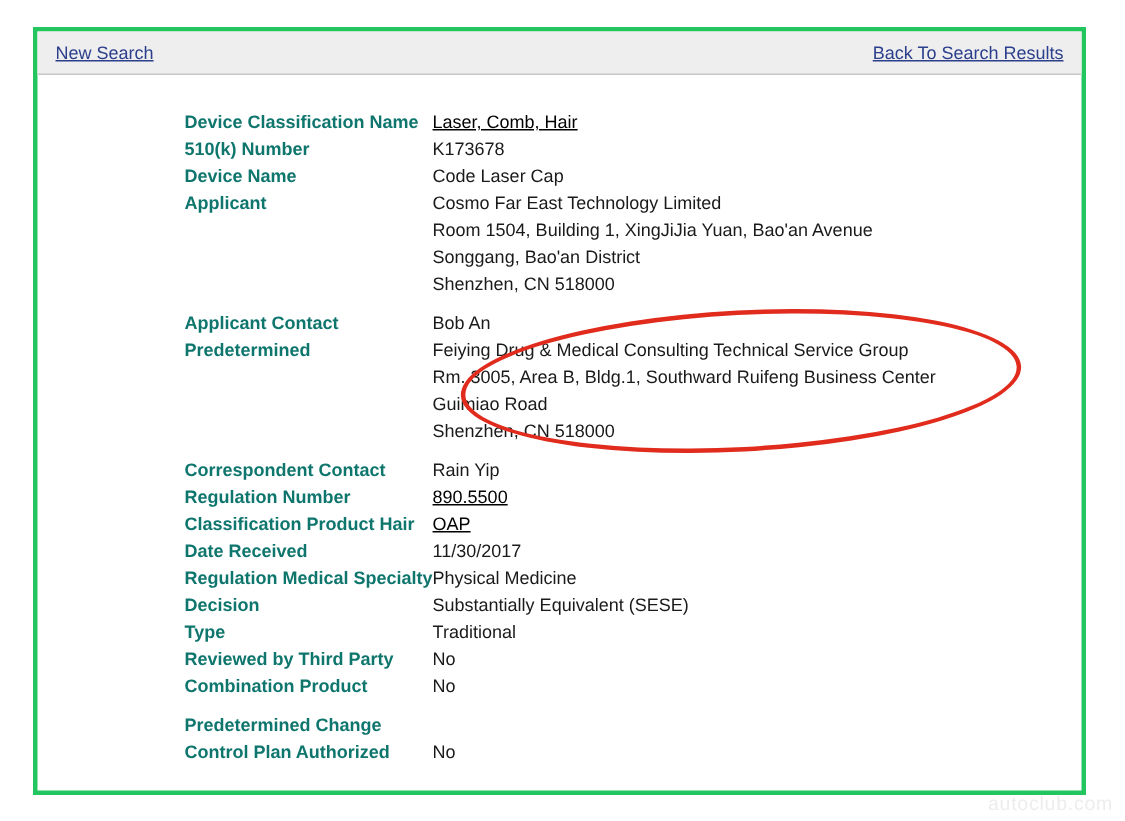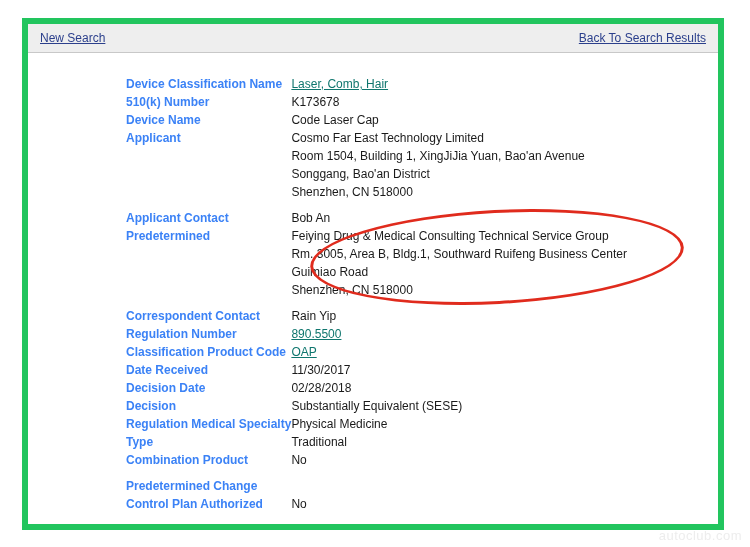--- a/index.html
+++ b/index.html
@@ -15,21 +15,21 @@
     color: #000000;
     position: relative;
     overflow: hidden;
   }
   .page {
     position: absolute;
     left: 22px;
     top: 18px;
     width: 702px;
     height: 512px;
-    border: 6px solid #22c55e;
+    border: 3px solid #22c55e;
     background: #ffffff;
     box-sizing: border-box;
   }
   .topbar {
     height: 29px;
     background: #eeeeee;
     border-bottom: 1px solid #c8c8c8;
     display: flex;
     align-items: center;
     justify-content: space-between;
@@ -49,31 +49,31 @@
     border-collapse: collapse;
     margin-left: 98px;
   }
   table.info td {
     vertical-align: top;
     padding: 0;
     font-size: 12px;
     line-height: 18px;
   }
   td.label {
-    color: #3b82f6;
+    color: #0f766e;
     font-weight: bold;
     padding-right: 12px;
     white-space: nowrap;
   }
   td.value {
     color: #1a1a1a;
     white-space: pre-line;
   }
   td.value.link a, .valuelink {
-    color: #0f766e;
+    color: #000000;
     text-decoration: underline;
     cursor: pointer;
   }
   .spacer-row td { height: 8px; font-size: 0; line-height: 0; }
   .ellipse {
     position: absolute;
     left: 282px;
     top: 186px;
     width: 368px;
     height: 88px;
@@ -144,42 +144,42 @@
           </tr>
         <tr>
           <td class="label">Correspondent Contact</td>
           <td class="value">Rain Yip</td>
         </tr>
         <tr>
           <td class="label">Regulation Number</td>
           <td class="value link"><span class="valuelink">890.5500</span></td>
         </tr>
         <tr>
-          <td class="label">Classification Product Code</td>
+          <td class="label">Classification Product Hair</td>
           <td class="value link"><span class="valuelink">OAP</span></td>
         </tr>
         <tr>
           <td class="label">Date Received</td>
           <td class="value">11/30/2017</td>
         </tr>
         <tr>
-          <td class="label">Decision Date</td>
-          <td class="value">02/28/2018</td>
+          <td class="label">Regulation Medical Specialty</td>
+          <td class="value">Physical Medicine</td>
         </tr>
         <tr>
           <td class="label">Decision</td>
           <td class="value">Substantially Equivalent (SESE)</td>
         </tr>
         <tr>
-          <td class="label">Regulation Medical Specialty</td>
-          <td class="value">Physical Medicine</td>
+          <td class="label">Type</td>
+          <td class="value">Traditional</td>
         </tr>
         <tr>
-          <td class="label">Type</td>
-          <td class="value">Traditional</td>
+          <td class="label">Reviewed by Third Party</td>
+          <td class="value">No</td>
         </tr>
         <tr>
           <td class="label">Combination Product</td>
           <td class="value">No</td>
         </tr>
         <tr class="spacer-row">
             <td></td>
             <td></td>
           </tr>
         <tr>

